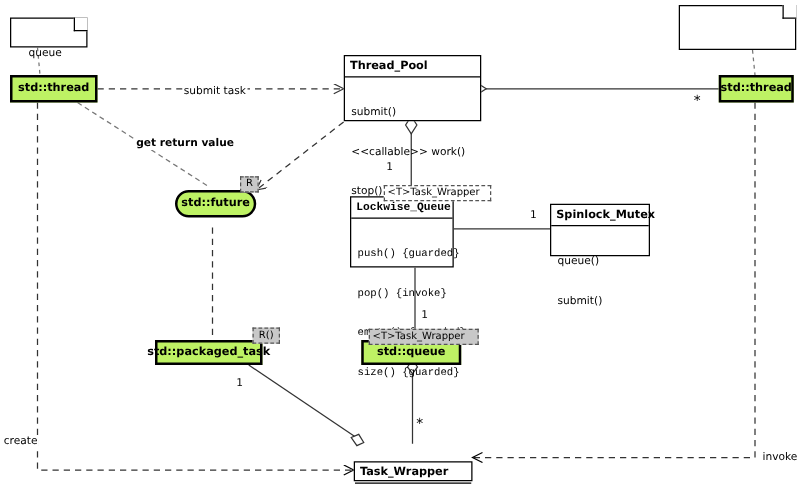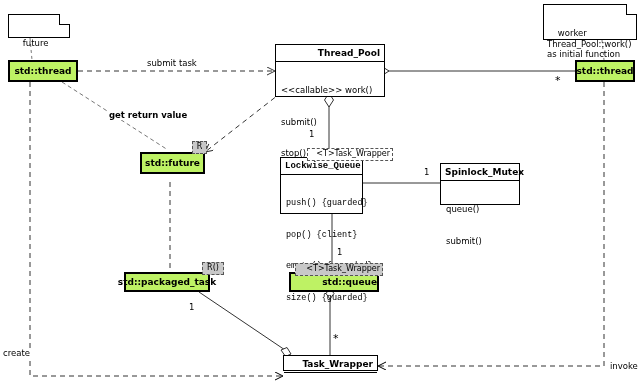--- a/index.html
+++ b/index.html
@@ -62,21 +62,21 @@
   }
 
   
   .classbox {
     position: absolute;
     background: #ffffff;
     border: 1.5px solid #000000;
     box-sizing: border-box;
   }
   .classbox .cls-name {
-    text-align: right;
+    text-align: left;
     font-size: 9px;
     font-weight: bold;
     padding: 3px 4px 3px 4px;
     border-bottom: 1.5px solid #000000;
     white-space: nowrap;
     color: #000000;
   }
   .classbox .cls-ops {
     font-size: 8.5px;
     line-height: 10.5px;
@@ -90,21 +90,20 @@
     position: absolute;
     border: 1px dashed #555555;
     background: #ffffff;
     font-size: 8px;
     color: #000000;
     padding: 1px 3px;
     box-sizing: border-box;
     white-space: nowrap;
     line-height: 10px;
     z-index: 5;
-    text-align: right;
   }
   .tmplbox.shaded { background: #c8c8c8; }
 
   
   .elabel {
     position: absolute;
     font-size: 8.5px;
     color: #000000;
     background: #ffffff;
     white-space: nowrap;
@@ -176,97 +175,94 @@
     <path d="M330,292 L330,355" fill="none" stroke="#333" stroke-width="1"></path>
     <path d="M330,288 L334,293.5 L330,299 L326,293.5 Z" fill="#ffffff" stroke="#333" stroke-width="1"></path>
 
     
     <path d="M199,292 L288,352" fill="none" stroke="#333" stroke-width="1"></path>
     <path d="M291,354 L287,347.5 L281,350 L285.5,356.5 Z" fill="#ffffff" stroke="#333" stroke-width="1"></path>
   </svg>
 
   <div class="note" style="left:8px; top:14px; width:62px; height:24px;">
     <span class="fold"></span>
-    <span>future</span>
+    <span>queue</span>
   </div>
 
   <div class="note" style="left:543px; top:4px; width:94px; height:36px;">
     <span class="fold"></span>
-    <span>worker
-Thread_Pool::work()
-as initial function</span>
   </div>
 
   <div class="objbox" style="left:8px; top:60px; width:70px; height:22px;">
     <span>std::thread</span>
   </div>
 
   <div class="objbox" style="left:575px; top:60px; width:60px; height:22px;">
     <span>std::thread</span>
   </div>
 
   <div class="tmplbox shaded" style="left:192px; top:141px; width:15px; height:13px; text-align:center; padding:0;">
     <span>R</span>
   </div>
-  <div class="objbox" style="left:140px; top:152px; width:65px; height:22px;">
+  <div class="objbox" style="left:140px; top:152px; width:65px; height:22px;border-radius:11px;">
     <span>std::future</span>
   </div>
 
   <div class="tmplbox shaded" style="left:202px; top:262px; width:22px; height:13px; text-align:center; padding:0;">
     <span>R()</span>
   </div>
   <div class="objbox" style="left:124px; top:272px; width:86px; height:20px;">
     <span>std::packaged_task</span>
   </div>
 
   <div class="tmplbox shaded" style="left:295px; top:263px; width:88px; height:13px; padding:0 2px;">
     <span>&lt;T&gt;Task_Wrapper</span>
   </div>
-  <div class="objbox" style="left:289px; top:272px; width:90px; height:20px;justify-content:flex-end;">
+  <div class="objbox" style="left:289px; top:272px; width:80px; height:20px;">
     <span>std::queue</span>
   </div>
 
   <div class="classbox" style="left:275px; top:44px; width:110px; height:53px;">
     <div class="cls-name">Thread_Pool</div>
     <div class="cls-ops">
+      <div>submit()</div>
       <div>&lt;&lt;callable&gt;&gt; work()</div>
-      <div>submit()</div>
       <div>stop()</div>
     </div>
   </div>
 
   <div class="tmplbox" style="left:307px; top:148px; width:86px; height:13px; padding:0 2px;">
     <span>&lt;T&gt;Task_Wrapper</span>
   </div>
   <div class="classbox" style="left:280px; top:157px; width:83px; height:57px;font-family:Liberation Mono, monospace;">
     <div class="cls-name">Lockwise_Queue</div>
     <div class="cls-ops">
       <div>push() {guarded}</div>
-      <div>pop() {client}</div>
+      <div>pop() {invoke}</div>
       <div>empty() {guarded}</div>
       <div>size() {guarded}</div>
     </div>
   </div>
 
   <div class="classbox" style="left:440px; top:163px; width:80px; height:42px;">
     <div class="cls-name">Spinlock_Mutex</div>
     <div class="cls-ops">
       <div>queue()</div>
       <div>submit()</div>
     </div>
   </div>
 
-  <div class="classbox" style="left:283px; top:355px; width:95px; height:16px;">
+  <div class="classbox" style="left:283px; top:369px; width:95px; height:16px;">
     <div class="cls-name">Task_Wrapper</div>
     <div class="cls-ops">
       
     </div>
   </div>
 
-  <div class="elabel" style="left:146px; top:58px;">
+  <div class="elabel" style="left:146px; top:68px;">
     <span>submit task</span>
   </div>
 
   <div class="elabel" style="left:108px; top:110px;font-weight:bold;">
     <span>get return value</span>
   </div>
 
   <div class="elabel" style="left:2px; top:348px;">
     <span>create</span>
   </div>

